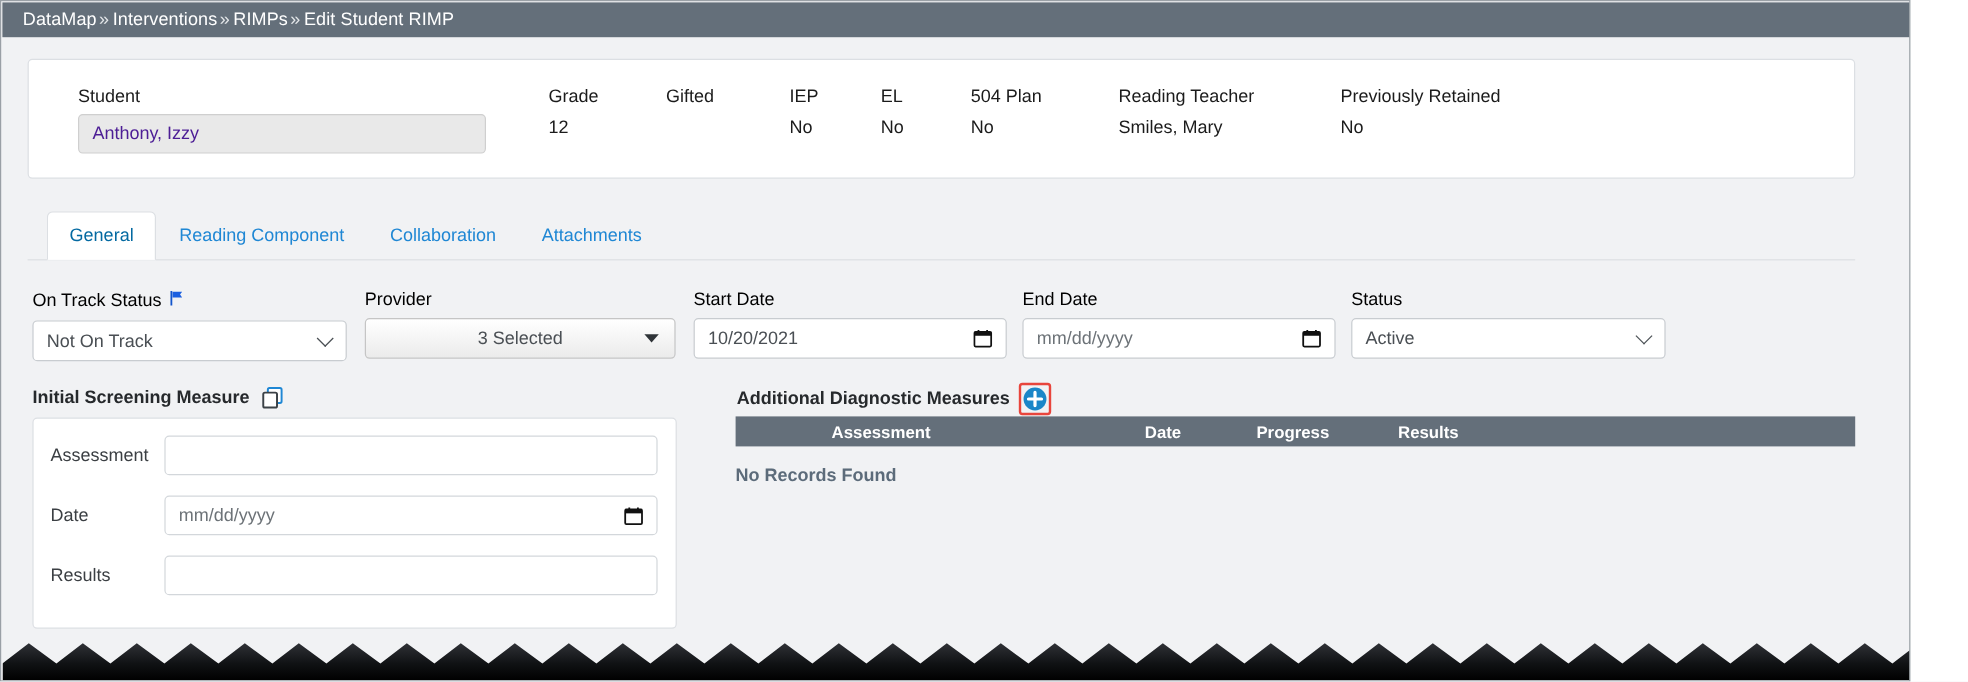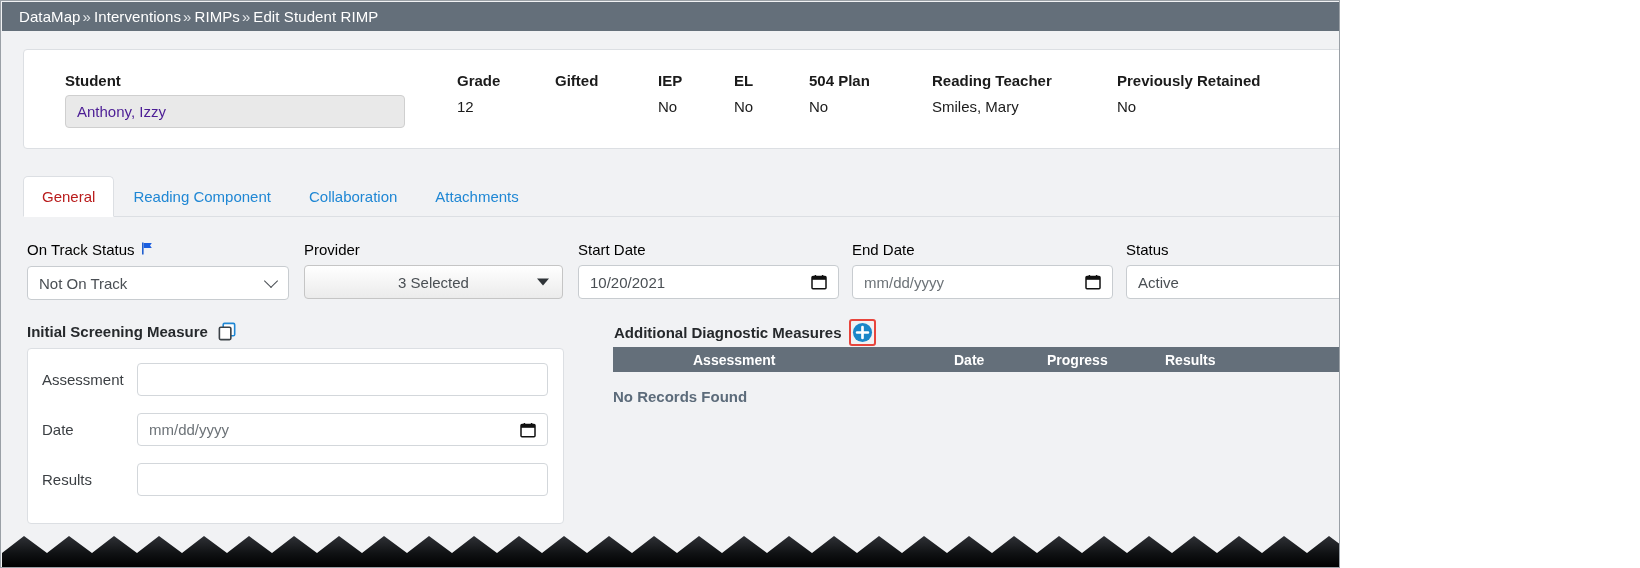--- a/index.html
+++ b/index.html
@@ -3,21 +3,21 @@
 <meta charset="utf-8">
 <style>
   html,body{margin:0;padding:0;}
   body{
     width:1640px;height:568px;overflow:hidden;
     background:#ffffff;
     font-family:"Liberation Sans", sans-serif;
     -webkit-font-smoothing:antialiased;
   }
   .screen{
-    position:relative;width:1340px;height:568px;
+    position:relative;width:1592px;height:568px;
     box-sizing:border-box;
     border:1px solid #9aa0a6;
     background:#f1f2f4;
     overflow:hidden;
   }
 
   
   .crumbbar{
     position:absolute;left:1px;top:1px;width:1638px;height:29px;
     background:#646f7a;
@@ -33,21 +33,21 @@
 
   
   .stu-card{
     position:absolute;left:22px;top:48px;width:1523px;height:100px;
     background:#ffffff;border:1px solid #dcdfe3;border-radius:4px;
     box-sizing:border-box;
   }
   .stu-inner{position:relative;width:100%;height:100%;}
   .stu-col{position:absolute;top:22px;}
   .stu-lbl{
-    font-size:15px;font-weight:bold;color:#1b1b1b;
+    font-size:15px;font-weight:normal;color:#1b1b1b;
     display:block;line-height:18px;white-space:nowrap;
   }
   .stu-val{
     font-size:15px;color:#1b1b1b;display:block;
     line-height:18px;margin-top:8px;white-space:nowrap;
   }
   .stu-input{
     margin-top:5px;width:340px;height:33px;
     background:#e9e9e9;border:1px solid #cfcfcf;border-radius:4px;
     box-sizing:border-box;
@@ -61,23 +61,24 @@
     border-bottom:1px solid #dcdfe3;box-sizing:border-box;
     display:flex;align-items:flex-end;
   }
   .tab{
     font-size:15px;padding:11px 18px 11px 18px;
     color:#1f87d4;cursor:pointer;line-height:17px;
     border:1px solid transparent;box-sizing:border-box;
     margin-bottom:-1px;white-space:nowrap;
   }
   .tab.active{
-    color:#b91c1c;background:#ffffff;
+    color:#0369a1;background:#ffffff;
     border:1px solid #dcdfe3;border-bottom-color:#ffffff;
     border-radius:5px 5px 0 0;
+    margin-left:16px;
   }
 
   
   .frow{position:absolute;left:0;top:240px;width:1640px;height:62px;}
   .fld{position:absolute;top:0;}
   .flabel{
     font-size:15px;color:#000000;display:block;line-height:18px;
     white-space:nowrap;
   }
   .ctl{

